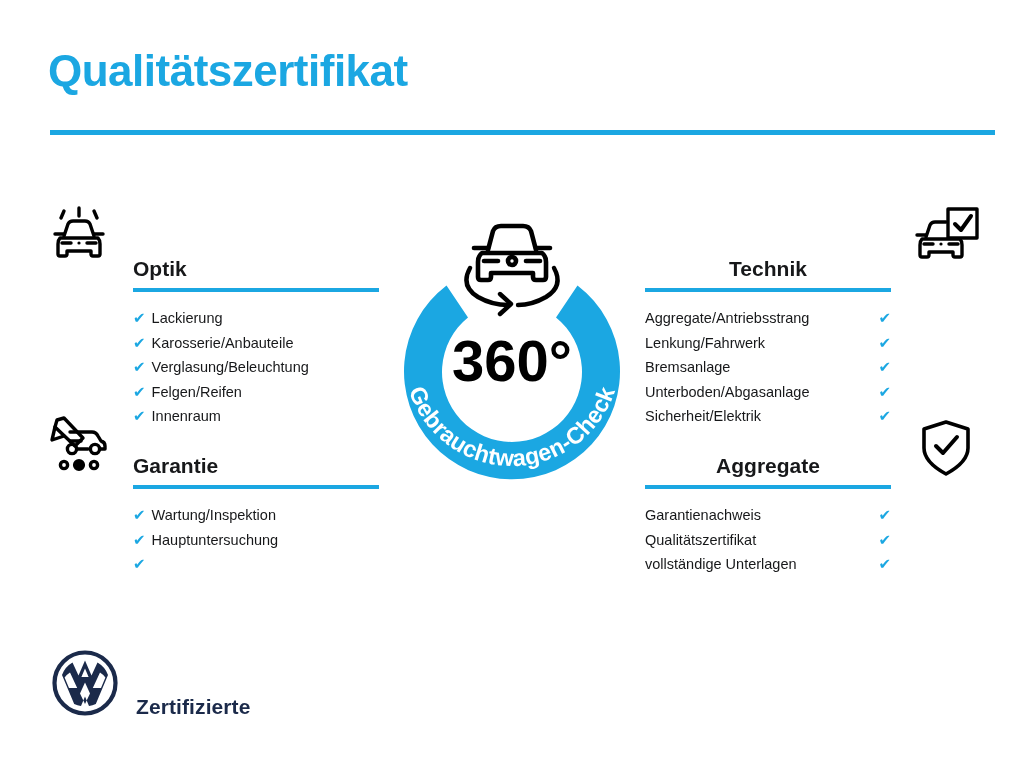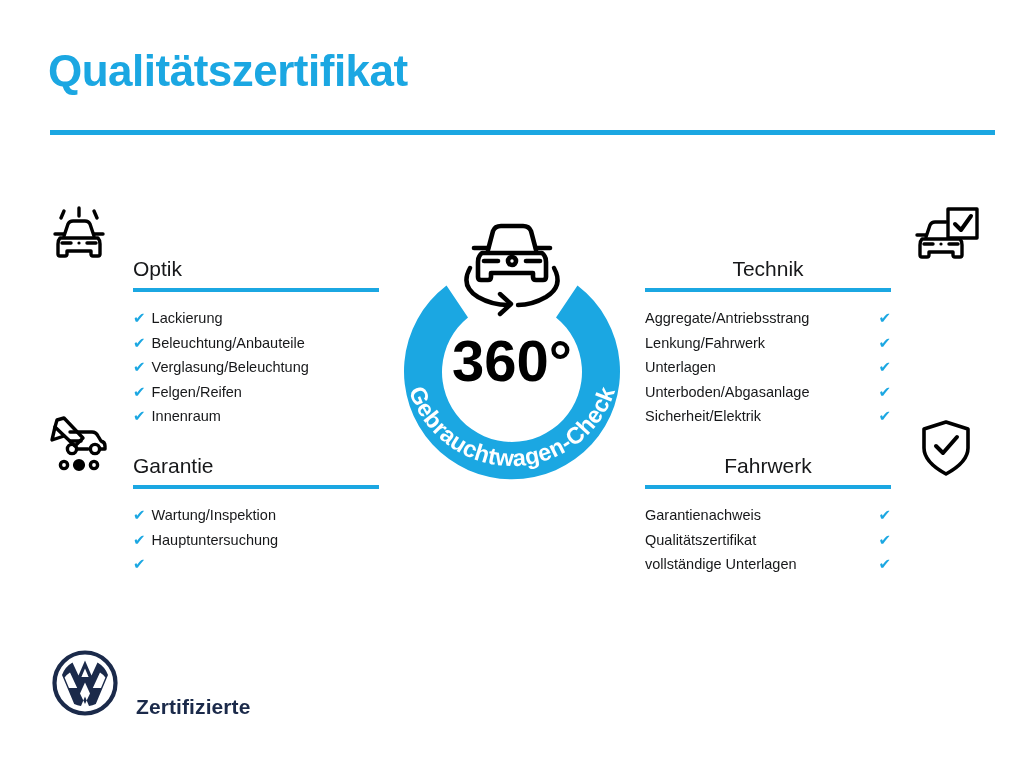--- a/index.html
+++ b/index.html
@@ -51,21 +51,21 @@
   .block .head-row {
     display: flex;
     align-items: flex-end;
     height: 48px;
   }
   .block.left .head-row { justify-content: flex-start; }
   .block.right .head-row { justify-content: center; }
 
   .sec-title {
     font-size: 21px;
-    font-weight: normal;
+    font-weight: bold;
     color: #17181a;
     line-height: 1;
     padding-bottom: 2px;
     white-space: nowrap;
   }
   .sec-rule {
     height: 4px;
     background: #1BA7E2;
     margin-top: 7px;
   }
@@ -173,21 +173,21 @@
       <div class="sec-title">Optik</div>
     </div>
     <div class="sec-rule"></div>
     <ul class="items">
       <li>
         <span class="chk">✔</span>
         <span>Lackierung</span>
       </li>
       <li>
         <span class="chk">✔</span>
-        <span>Beleuchtung/Anbauteile</span>
+        <span>Karosserie/Anbauteile</span>
       </li>
       <li>
         <span class="chk">✔</span>
         <span>Verglasung/Beleuchtung</span>
       </li>
       <li>
         <span class="chk">✔</span>
         <span>Felgen/Reifen</span>
       </li>
       <li>
@@ -262,21 +262,21 @@
     <ul class="items">
       <li>
         <span>Aggregate/Antriebsstrang</span>
         <span class="chk">✔</span>
       </li>
       <li>
         <span>Lenkung/Fahrwerk</span>
         <span class="chk">✔</span>
       </li>
       <li>
-        <span>Unterlagen</span>
+        <span>Bremsanlage</span>
         <span class="chk">✔</span>
       </li>
       <li>
         <span>Unterboden/Abgasanlage</span>
         <span class="chk">✔</span>
       </li>
       <li>
         <span>Sicherheit/Elektrik</span>
         <span class="chk">✔</span>
       </li>
@@ -285,21 +285,21 @@
 
   <div class="corner-icon" id="icon-garantie">
     <svg width="56" height="60" viewBox="0 0 56 60" fill="none" stroke="#000" stroke-width="3.6" stroke-linecap="round" stroke-linejoin="round">
       <path d="M28 4 L50 11 L50 30 Q50 44 28 56 Q6 44 6 30 L6 11 Z"></path>
       <path d="M18 28 L25 35 L39 19" stroke-width="4"></path>
     </svg>
   </div>
 
   <div class="block right" id="block-garantie">
     <div class="head-row">
-      <div class="sec-title">Fahrwerk</div>
+      <div class="sec-title">Aggregate</div>
     </div>
     <div class="sec-rule"></div>
     <ul class="items">
       <li>
         <span>Garantienachweis</span>
         <span class="chk">✔</span>
       </li>
       <li>
         <span>Qualitätszertifikat</span>
         <span class="chk">✔</span>

